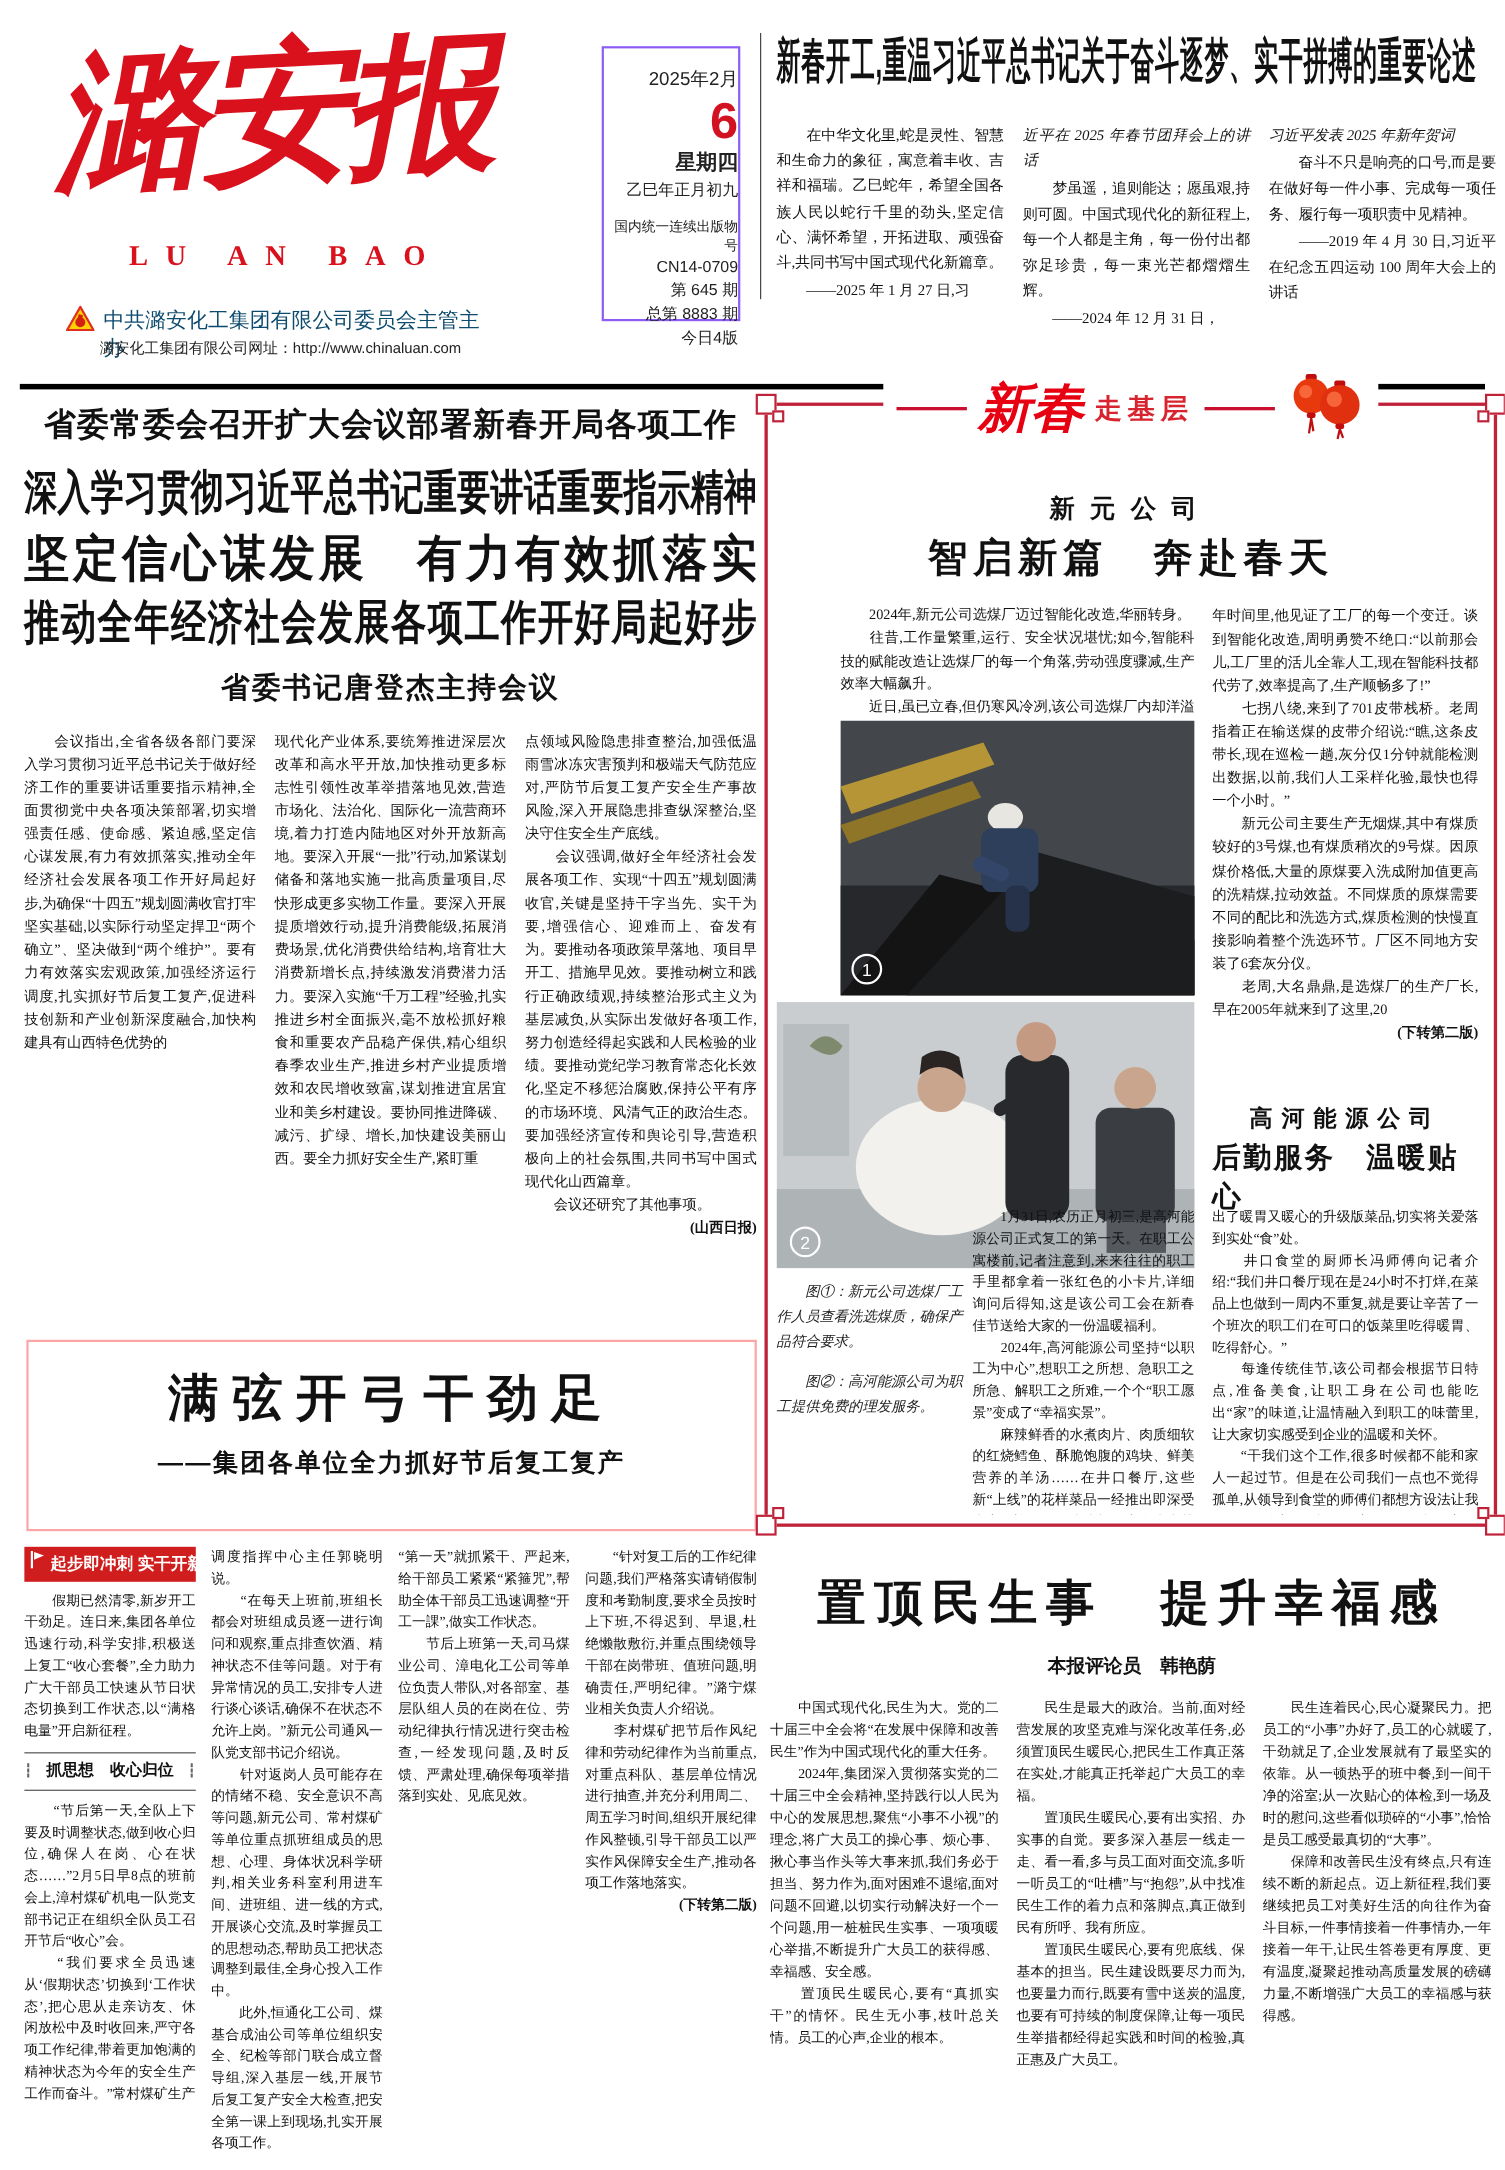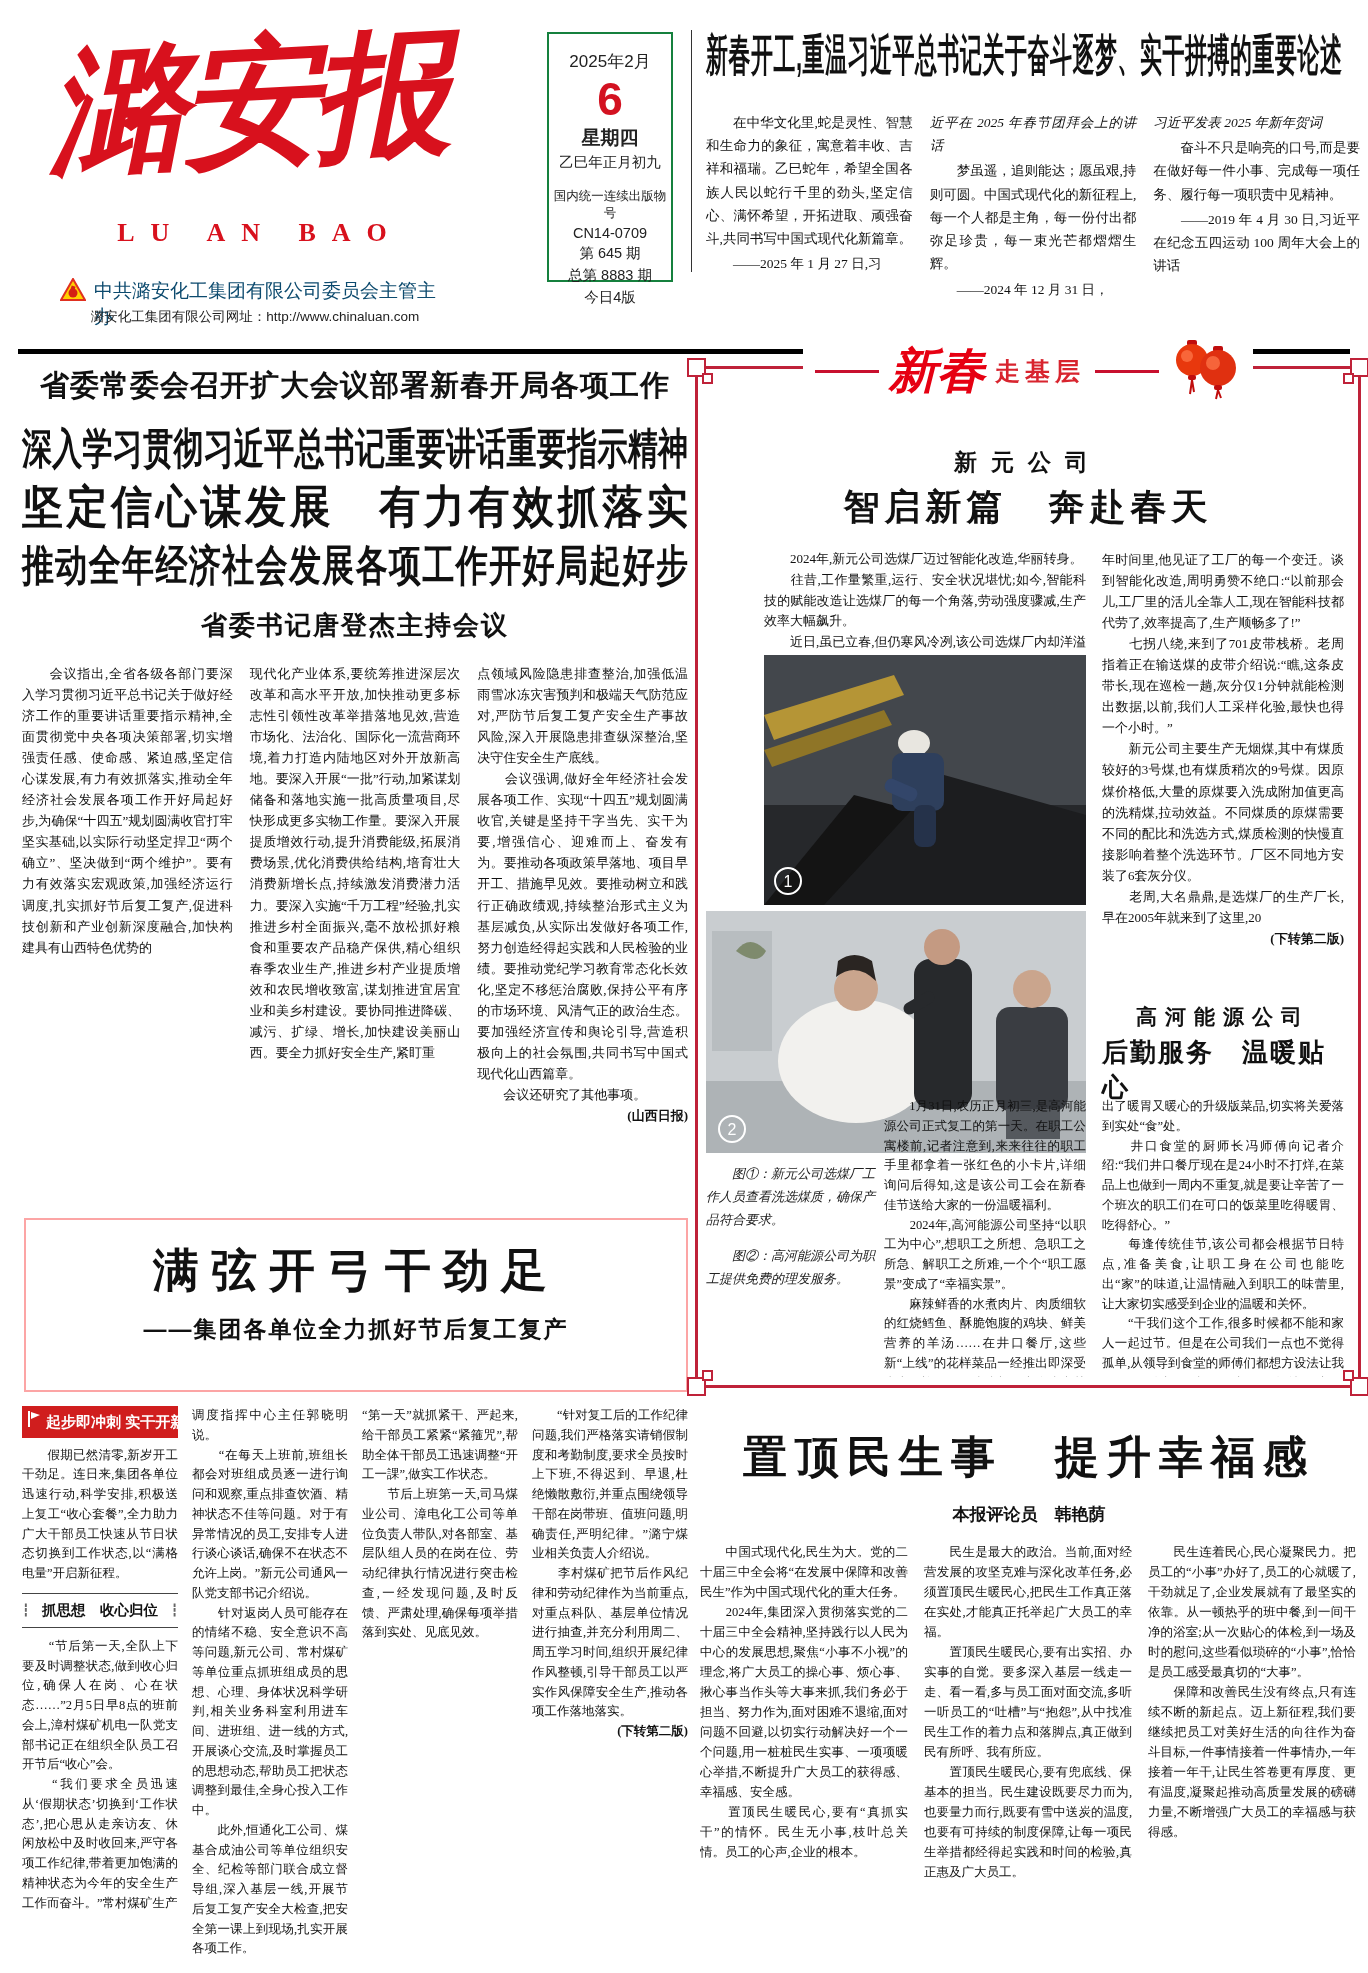--- a/index.html
+++ b/index.html
@@ -11,21 +11,21 @@
   .jt{text-align:justify;}
   
   #masthead-title{left:48px;top:8px;width:430px;height:190px;font-size:138px;line-height:190px;
      color:#d8111d;font-weight:bold;font-style:italic;letter-spacing:-6px;transform:rotate(-3deg);white-space:nowrap;}
   #masthead-latin{left:70px;top:218px;width:380px;text-align:center;color:#d8111d;
      font-size:26px;letter-spacing:16px;font-weight:bold;}
   #publisher{left:60px;top:278px;width:390px;display:flex;justify-content:center;gap:8px;
      font-size:19px;color:#0c4a6e;}
   #website{left:60px;top:308px;width:390px;text-align:center;font-size:13.5px;color:#222;}
   
-  #datebox{left:547px;top:32px;width:122px;height:246px;border:2px solid #15803d;text-align:center;
+  #datebox{left:547px;top:42px;width:122px;height:246px;border:2px solid #8b5cf6;text-align:right;
      font-size:15px;color:#222;}
   #datebox .d1{margin-top:16px;font-size:17px;}
   #datebox .day{color:#d31221;font-size:46px;font-weight:bold;line-height:52px;}
   #datebox .wd{font-size:19px;font-weight:bold;}
   #datebox .lun{font-size:14.5px;margin-top:2px;}
   #datebox .issn{margin-top:16px;font-size:12.5px;}
   #datebox .sm{font-size:14.5px;margin-top:3px;}
   #vr-top{left:691px;top:30px;width:1px;height:242px;background:#333;}
   
   #topstory{left:706px;top:26px;width:654px;}

